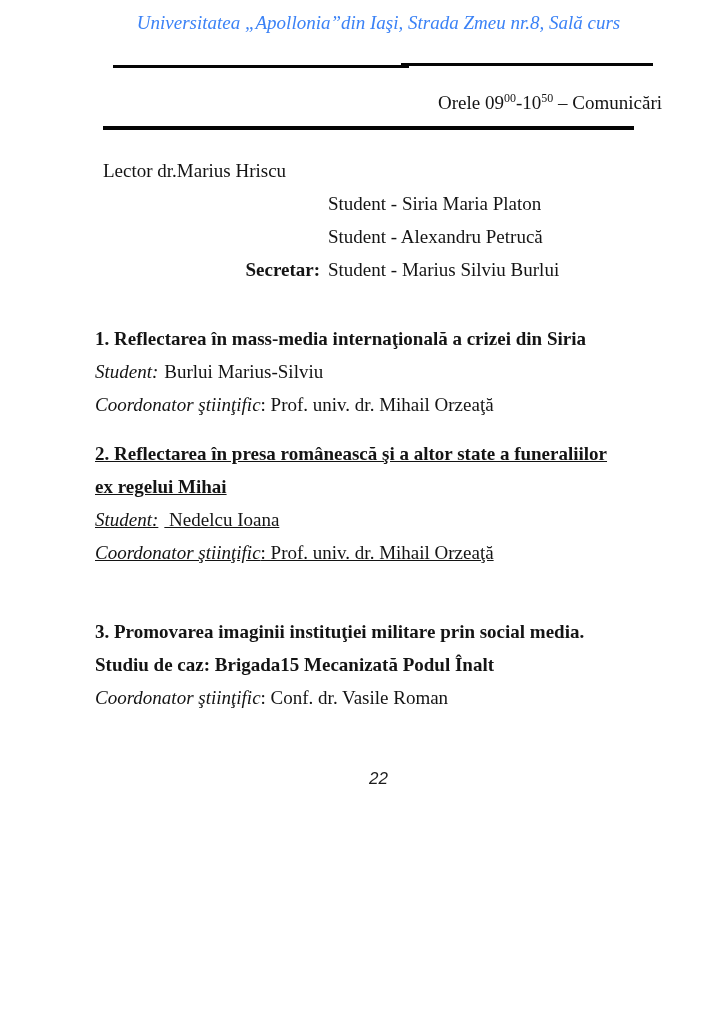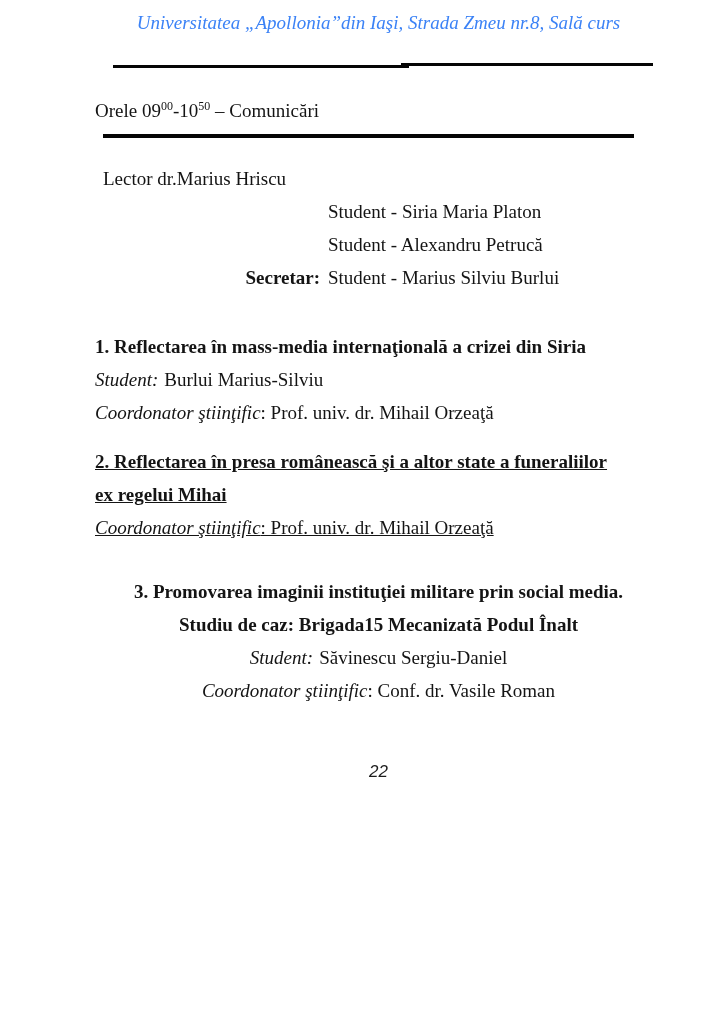--- a/index.html
+++ b/index.html
@@ -29,31 +29,31 @@
     font-size: 19px;
     line-height: 26px;
     color: #3b82f6;
   }
 
   .divider-a { position: relative; margin: 27px 0 0 18px; width: 540px; height: 6px; }
   .divider-a .seg1 { position: absolute; left: 0; top: 2px; width: 296px; height: 3px; background: #050505; }
   .divider-a .seg2 { position: absolute; left: 288px; top: 0; width: 252px; height: 3px; background: #050505; }
   .divider-b { margin: 9px 0 0 8px; width: 531px; height: 4px; background: #050505; }
 
-  .schedule { margin-top: 28px; line-height: 28px; }
+  .schedule { margin-top: 20px; line-height: 28px; text-align: right; }
   .schedule sup { font-size: 12px; line-height: 0; }
 
   .committee { margin-top: 24px; }
   .c-row { display: flex; line-height: 33px; }
   .c-label { width: 225px; text-align: right; font-weight: bold; flex: 0 0 auto; }
   .c-value { margin-left: 8px; white-space: pre; }
 
   .item-1 { margin-top: 36px; }
   .item-2 { margin-top: 16px; text-decoration: underline; }
-  .item-3 { margin-top: 31px; text-align: center; }
+  .item-3 { margin-top: 46px; }
   .item-title-line { font-weight: bold; line-height: 33px; white-space: nowrap; }
   .item-title-line:empty { display: none; }
   .meta-line { line-height: 33px; }
   .ital { font-style: italic; }
   .val { white-space: pre; }
   .val-gap { margin-left: 6px; }
 
   .page-number {
     margin-top: 54px;
     text-align: center;
@@ -102,25 +102,25 @@
   <section class="item-1">
     <div class="item-title-line">1. Reflectarea în mass-media internaţională a crizei din Siria</div>
 
     <div class="meta-line"><span class="ital">Student:</span><span class="val val-gap">Burlui Marius-Silviu</span></div>
     <div class="meta-line"><span class="ital">Coordonator ştiinţific</span><span class="val">: Prof. univ. dr. Mihail Orzeaţă</span></div>
   </section>
 
   <section class="item-2">
     <div class="item-title-line">2. Reflectarea în presa românească şi a altor state a funeraliilor</div>
     <div class="item-title-line">ex regelui Mihai</div>
+    <div class="meta-line"><span class="ital">Student:</span><span class="val val-gap"> Nedelcu Ioana</span></div>
     <div class="meta-line"><span class="ital">Coordonator ştiinţific</span><span class="val">: Prof. univ. dr. Mihail Orzeaţă</span></div>
   </section>
 
   <section class="item-3">
     <div class="item-title-line">3. Promovarea imaginii instituţiei militare prin social media.</div>
     <div class="item-title-line">Studiu de caz: Brigada15 Mecanizată Podul Înalt</div>
-    <div class="meta-line"><span class="ital">Student:</span><span class="val val-gap">Săvinescu Sergiu-Daniel</span></div>
     <div class="meta-line"><span class="ital">Coordonator ştiinţific</span><span class="val">: Conf. dr. Vasile Roman</span></div>
   </section>
 
   <div class="page-number">22</div>
 
 </div>
 
 </body></html>

